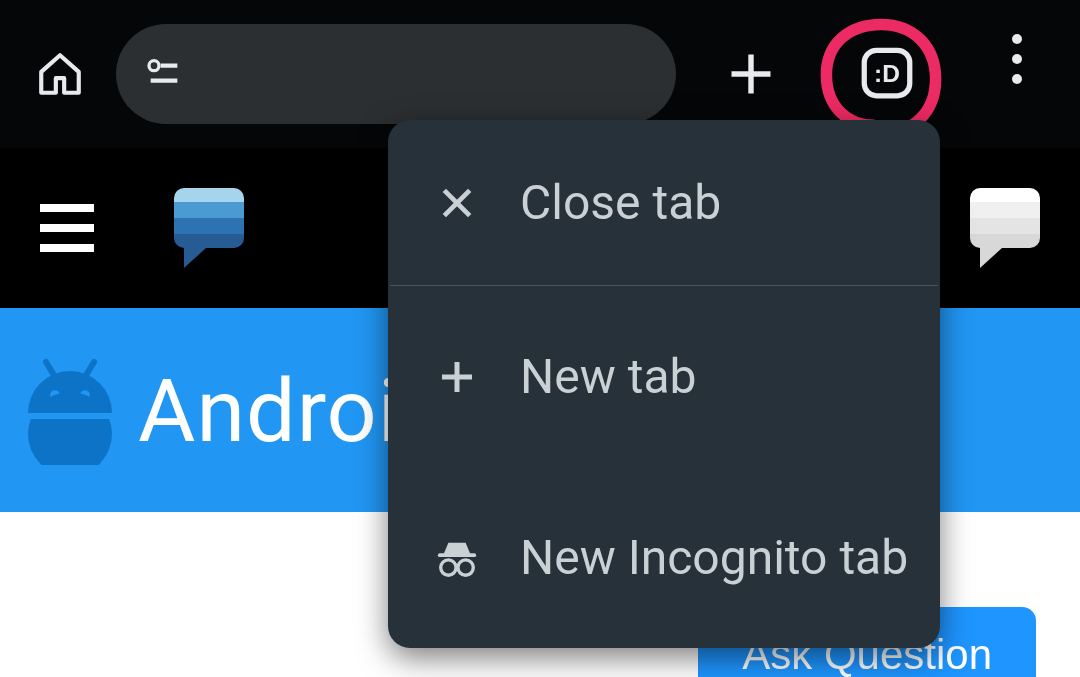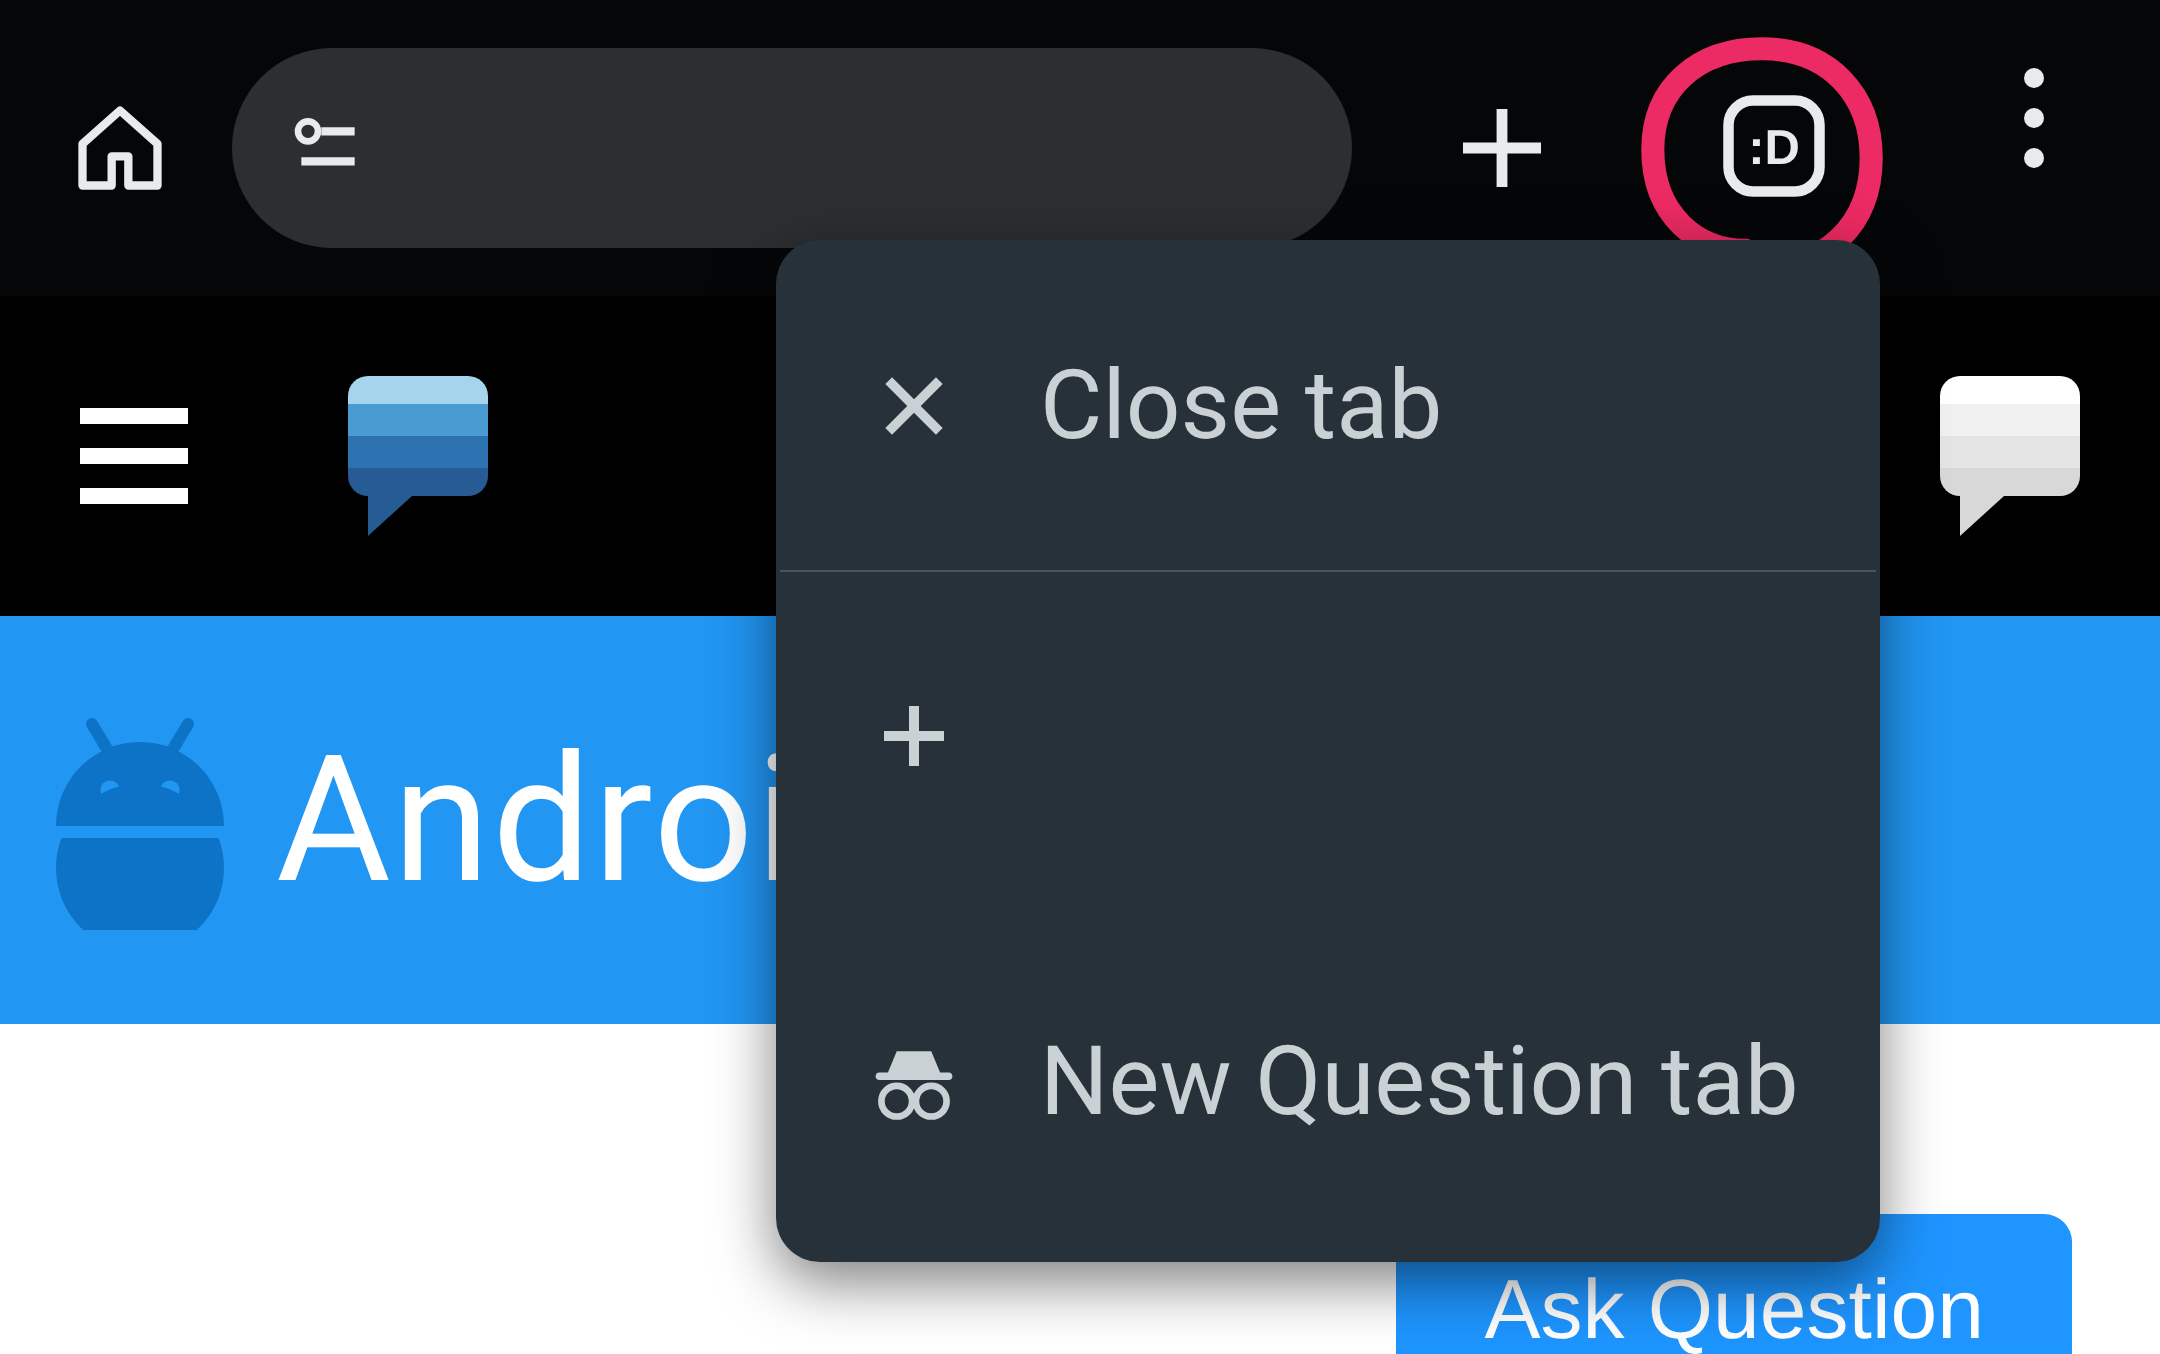--- a/index.html
+++ b/index.html
@@ -172,26 +172,27 @@
     <span class="popup-label">Close tab</span>
   </div>
   <div class="popup-divider"></div>
   <div class="popup-item">
     <span class="popup-icon">
       <svg width="40" height="40" viewBox="0 0 24 24">
           <line x1="12" y1="3" x2="12" y2="21" stroke="#c9d1d5" stroke-width="3"></line>
           <line x1="3" y1="12" x2="21" y2="12" stroke="#c9d1d5" stroke-width="3"></line>
         </svg>
     </span>
+    <span class="popup-label">New tab</span>
   </div>
   <div class="popup-item">
     <span class="popup-icon">
       <svg width="46" height="46" viewBox="0 0 48 48">
         <path d="M10 20 L15 8 L33 8 L38 20 Z" fill="#c9d1d5"></path>
         <rect x="4" y="19" width="40" height="4" rx="2" fill="#c9d1d5"></rect>
         <circle cx="15" cy="34" r="8" fill="none" stroke="#c9d1d5" stroke-width="3.5"></circle>
         <circle cx="33" cy="34" r="8" fill="none" stroke="#c9d1d5" stroke-width="3.5"></circle>
         <path d="M22 33 Q24 30 26 33" fill="none" stroke="#c9d1d5" stroke-width="3"></path>
       </svg>
     </span>
-    <span class="popup-label">New Question tab</span>
+    <span class="popup-label">New Incognito tab</span>
   </div>
 </div>
 
 </body></html>

